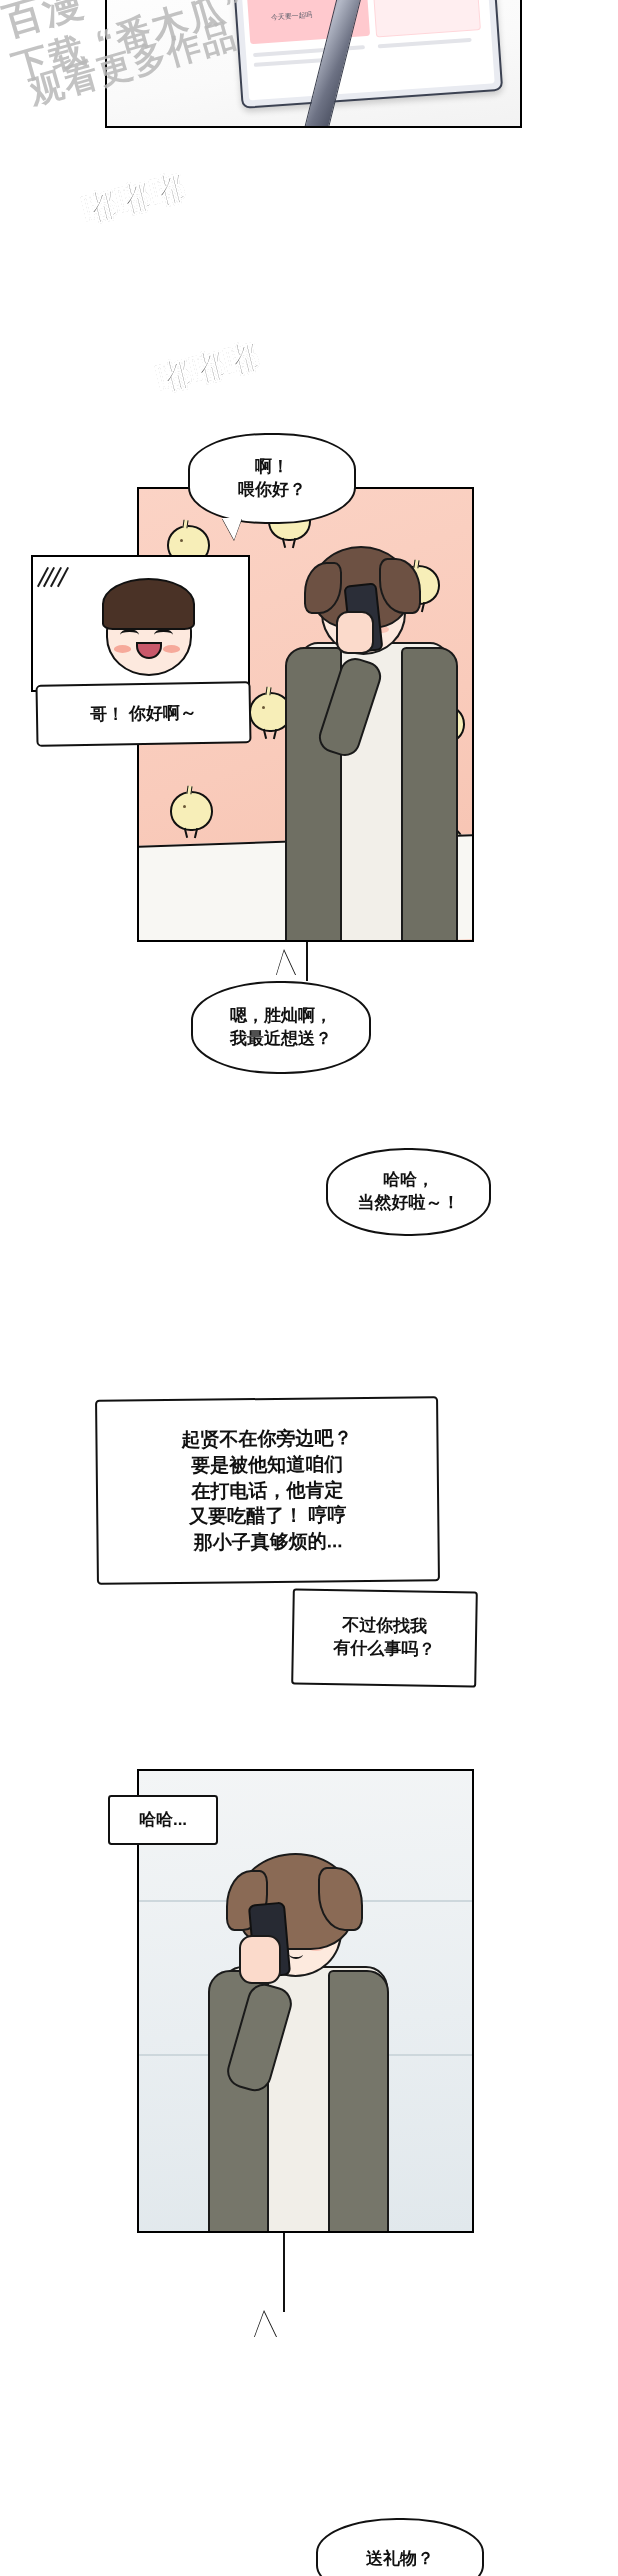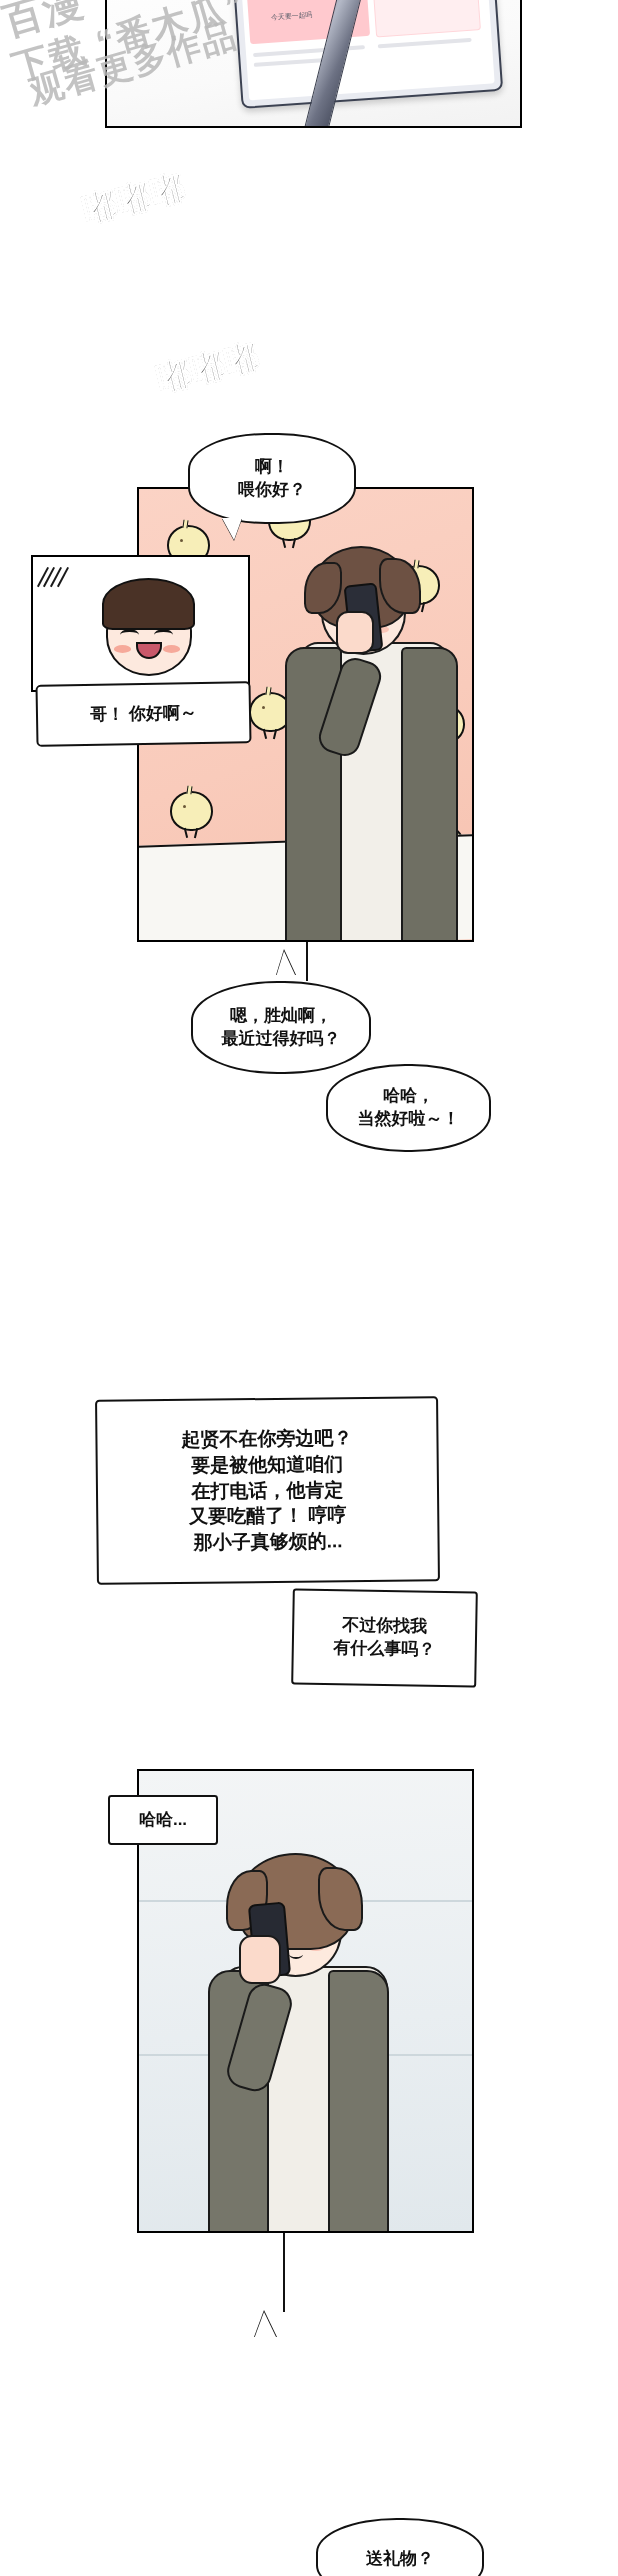--- a/index.html
+++ b/index.html
@@ -487,21 +487,21 @@
   #bub-q1-tail {
     left: 276px; top: 951px;
     border-left: 8.6px solid transparent;
     border-right: 12px solid transparent;
     border-bottom: 26px solid #fff;
     filter: drop-shadow(0 -1.7px 0 #111);
   }
 
   
   #bub-a1 {
-    left: 326px; top: 1064px;
+    left: 326px; top: 1148px;
     width: 165px; height: 88px;
     font-size: 17px;
     border-radius: 48% 48% 48% 48% / 42% 42% 42% 42%;
   }
 
   
   #bub-long {
     left: 96px; top: 1398px;
     width: 343px; height: 185px;
     font-size: 19px;
@@ -773,21 +773,21 @@
   <div class="tail" id="bub-hello-tail"></div>
   <div class="bubble" id="bub-hello">啊！
 喂你好？</div>
 
   <div class="bubble boxy" id="bub-bro">哥！  你好啊～</div>
 
   <div class="connector" style="left:306px; top:942px; height:39px;"></div>
 
   <div class="tail" id="bub-q1-tail"></div>
   <div class="bubble" id="bub-q1">嗯，胜灿啊，
-最近过得好吗？</div>
+我最近想送？</div>
 
   <div class="bubble" id="bub-a1">哈哈，
 当然好啦～！</div>
 
   <div class="bubble boxy" id="bub-long">起贤不在你旁边吧？
 要是被他知道咱们
 在打电话，他肯定
 又要吃醋了！ 哼哼
 那小子真够烦的...</div>
 

